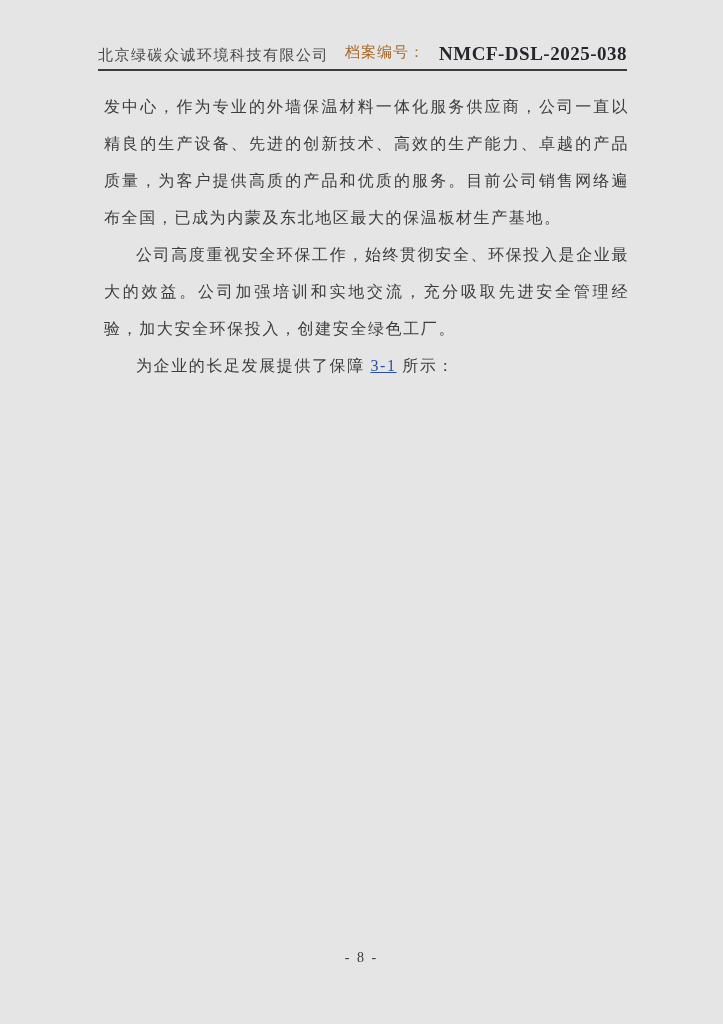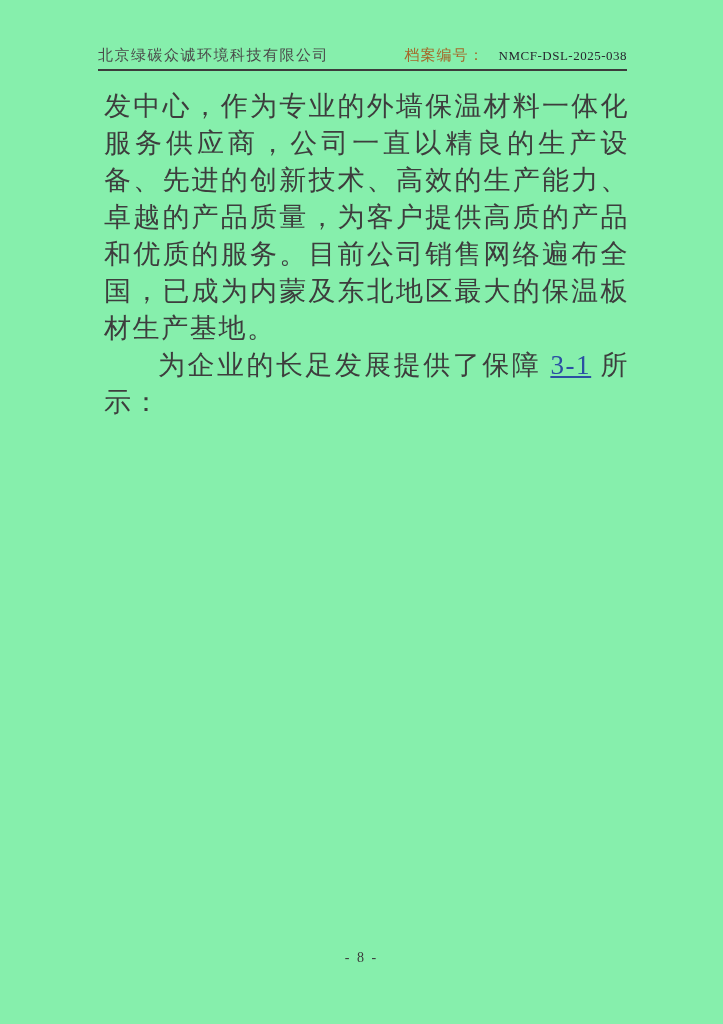--- a/index.html
+++ b/index.html
@@ -8,21 +8,21 @@
     width: 723px;
     height: 1024px;
     position: relative;
     font-family: "Liberation Serif", "DejaVu Serif", serif;
     color: #3d3d3d;
     overflow: hidden;
   }
   .page {
     position: absolute;
     inset: 0;
-    background: #86efac;
+    background: #e5e5e5;
   }
 
   
   .doc-header {
     position: absolute;
     top: 44px;
     left: 98px;
     right: 96px;
     height: 27px;
     border-bottom: 2px solid #3c3c3c;
@@ -31,44 +31,44 @@
     align-items: flex-end;
     padding-bottom: 4px;
   }
   .header-company {
     font-size: 15px;
     letter-spacing: 1.5px;
     color: #4a4a4a;
   }
   .header-right {
     display: flex;
-    align-items: center;
+    align-items: flex-start;
     gap: 14px;
   }
   .header-archive-label {
     font-size: 15px;
     letter-spacing: 1px;
     color: #a5682a;
   }
   .header-archive-no {
-    font-size: 13px;
-    font-weight: 400;
+    font-size: 19px;
+    font-weight: 700;
     letter-spacing: 0.5px;
     color: #26262e;
   }
 
   
   .doc-body {
     position: absolute;
     top: 88px;
     left: 104px;
     right: 94px;
   }
   .doc-body p {
-    font-size: 27px;
+    font-size: 16px;
     line-height: 37px;
     letter-spacing: 1.6px;
     text-align: justify;
     text-justify: inter-character;
     color: #3d3d3d;
   }
   .doc-body p.indent { text-indent: 2em; }
   .figure-ref { color: #2b4fa3; text-decoration: underline; }
 
   
@@ -91,20 +91,21 @@
   <div class="doc-header">
     <span class="header-company">北京绿碳众诚环境科技有限公司</span>
     <span class="header-right">
       <span class="header-archive-label">档案编号：</span>
       <span class="header-archive-no">NMCF-DSL-2025-038</span>
     </span>
   </div>
 
   <div class="doc-body">
     <p>发中心，作为专业的外墙保温材料一体化服务供应商，公司一直以精良的生产设备、先进的创新技术、高效的生产能力、卓越的产品质量，为客户提供高质的产品和优质的服务。目前公司销售网络遍布全国，已成为内蒙及东北地区最大的保温板材生产基地。</p>
+    <p class="indent">公司高度重视安全环保工作，始终贯彻安全、环保投入是企业最大的效益。公司加强培训和实地交流，充分吸取先进安全管理经验，加大安全环保投入，创建安全绿色工厂。</p>
     <p class="indent">
       <span>为企业的长足发展提供了保障 </span><span class="figure-ref">3-1</span><span> 所示：</span>
     </p>
   </div>
 
   <div class="doc-footer">- 8 -</div>
 
 </div>
 
 </body></html>

